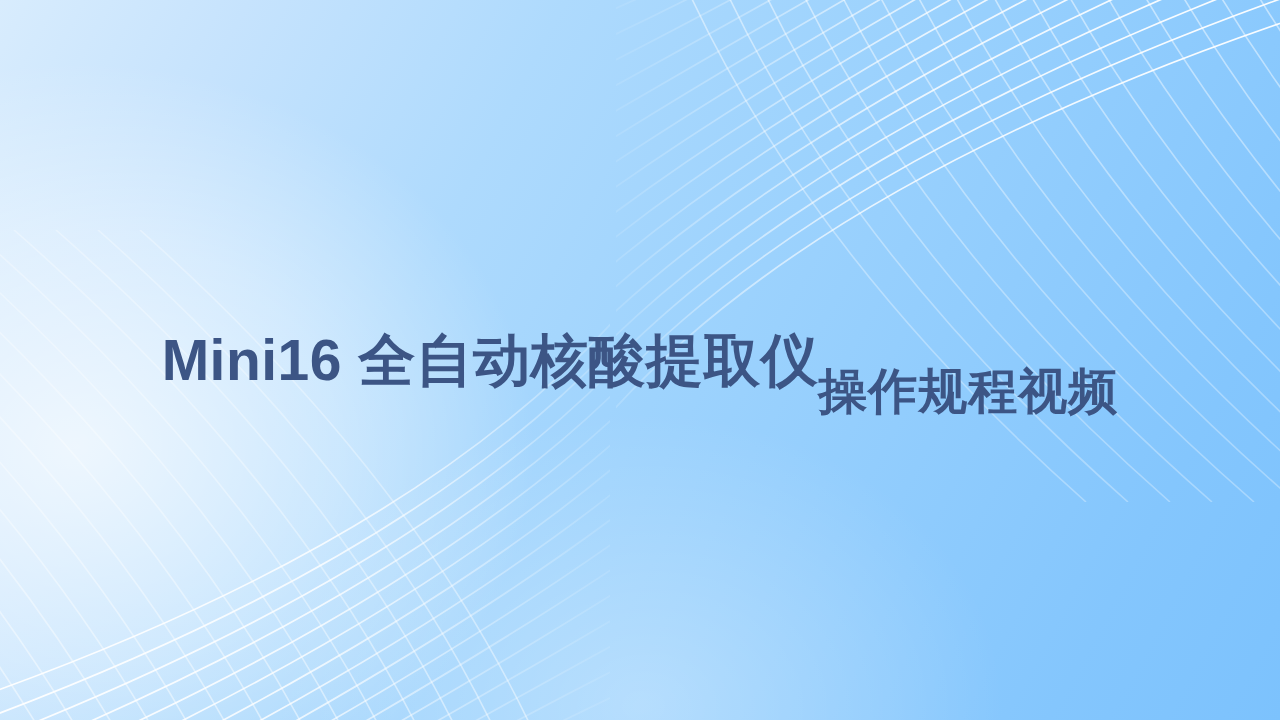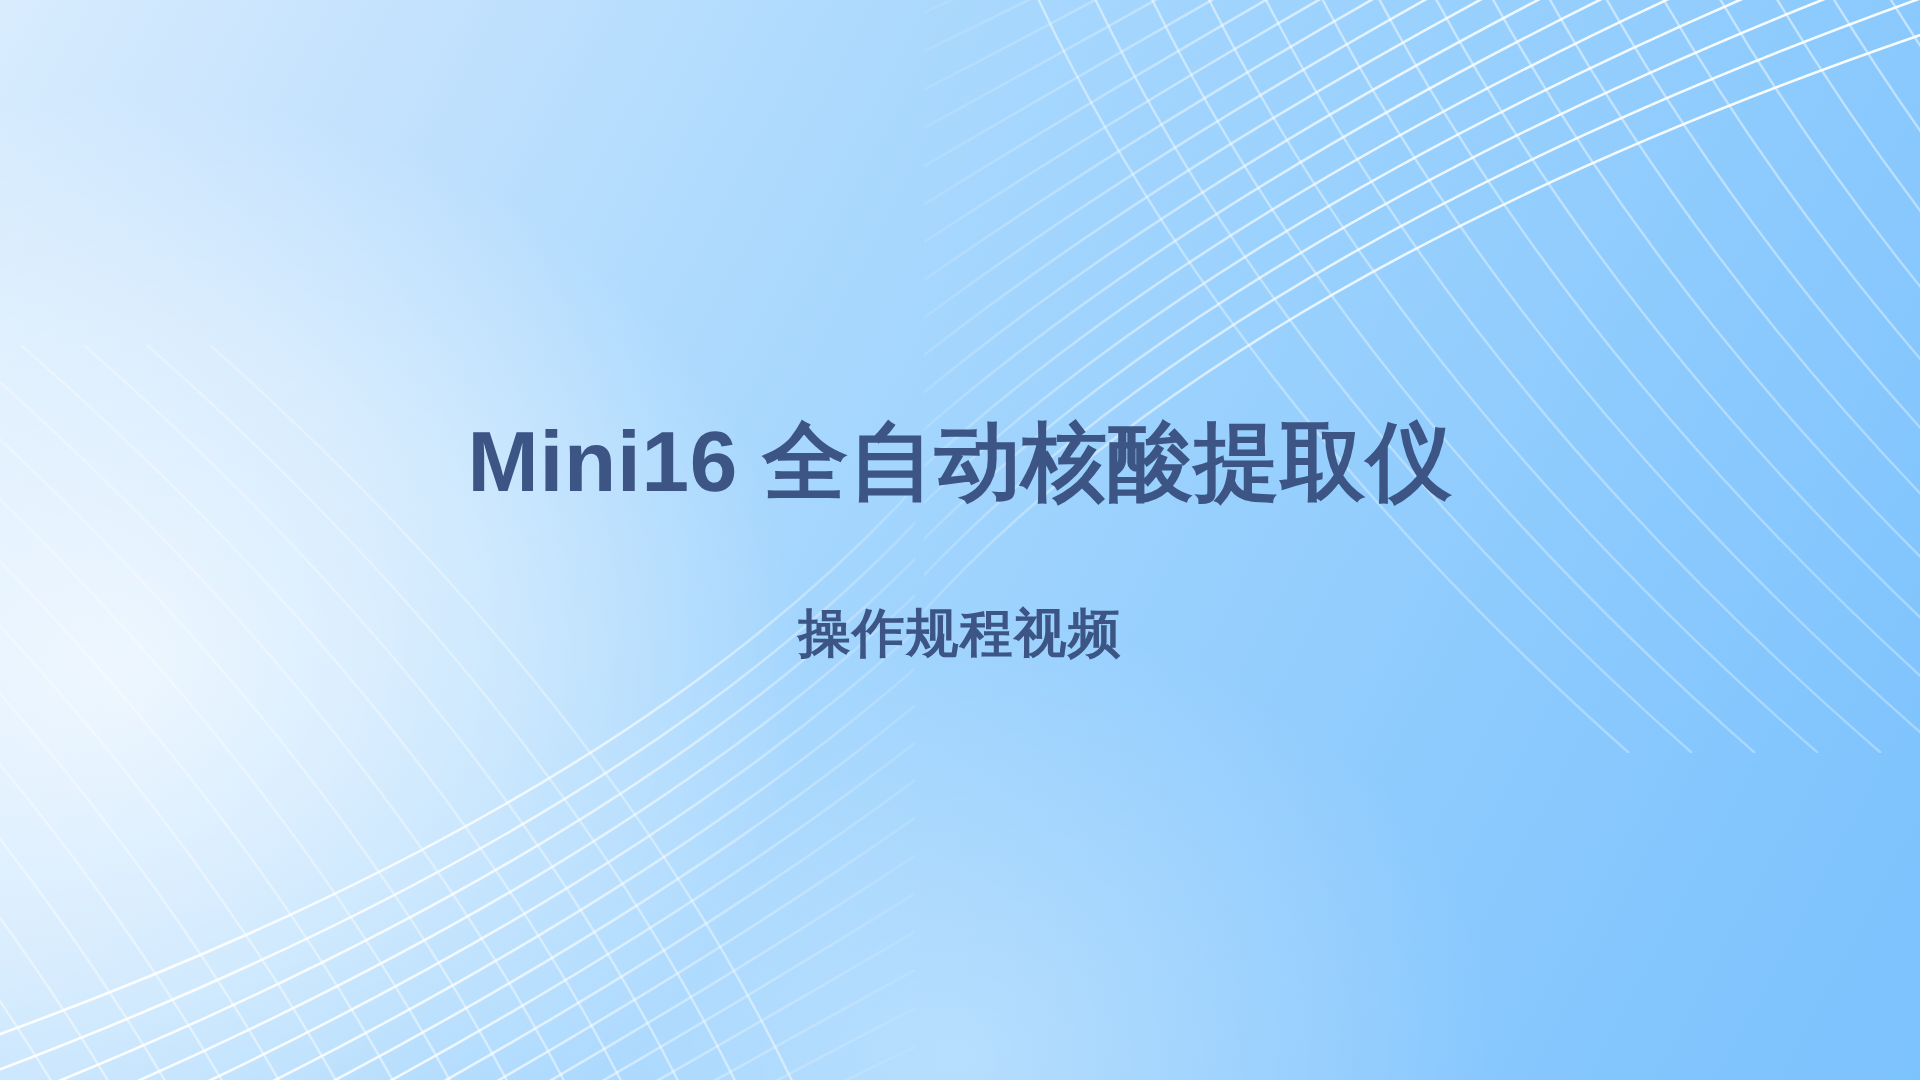--- a/index.html
+++ b/index.html
@@ -56,38 +56,37 @@
     height: 620px;
   }
 
   #content {
     position: absolute;
     left: 0;
     top: 0;
     width: 1280px;
     height: 720px;
     display: flex;
-    flex-direction: column;
     align-items: center;
     justify-content: center;
   }
 
   #title-line {
     font-size: 57px;
     font-weight: bold;
     color: #3c5585;
     letter-spacing: 0.5px;
     line-height: 1.1;
     white-space: nowrap;
     margin: 0;
     padding: 0;
     text-align: center;
   }
   #subtitle-line {
-    font-size: 35px;
+    font-size: 49px;
     font-weight: bold;
     color: #3c5585;
     letter-spacing: 1px;
     line-height: 1.1;
     white-space: nowrap;
     margin: 64px 0 0 0;
     padding: 0;
     text-align: right;
   }
 </style>

